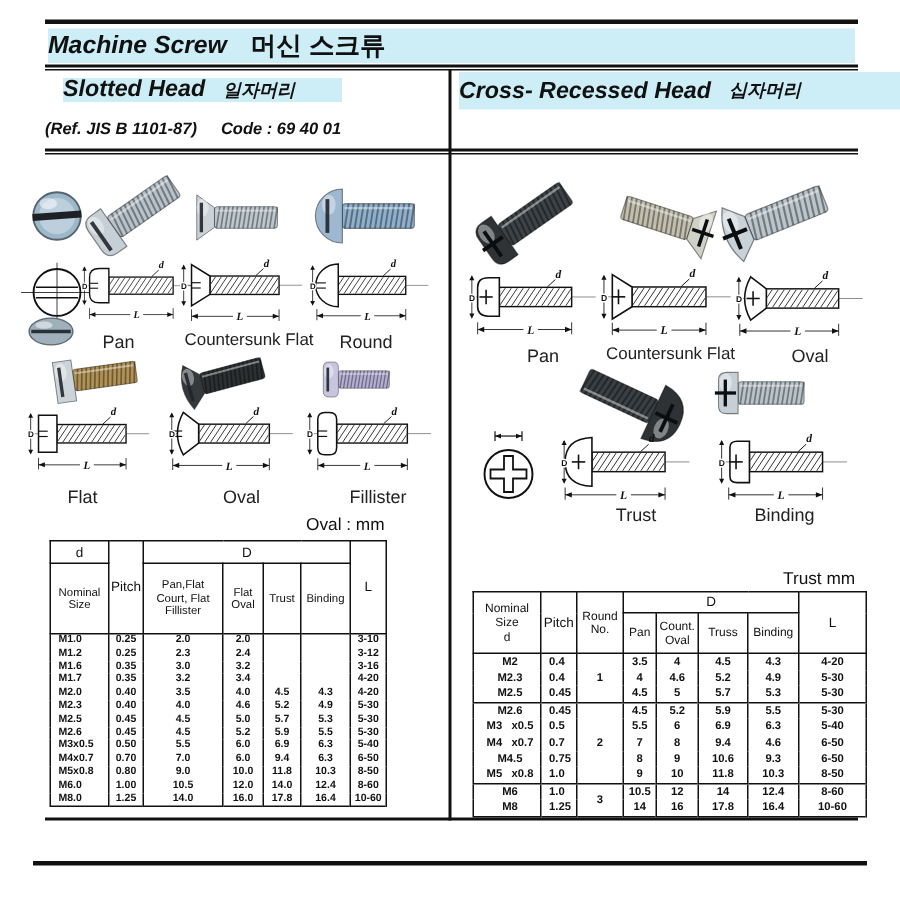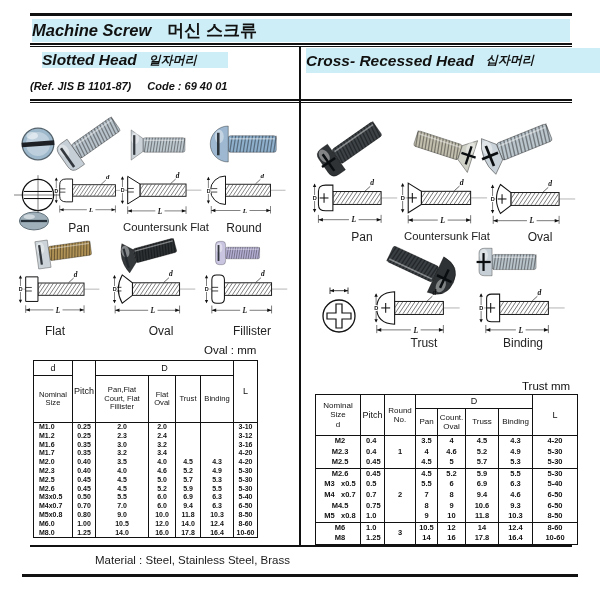--- a/index.html
+++ b/index.html
@@ -1155,15 +1155,14 @@
             <td class="c2">14</td>
             <td class="c3">16</td>
             <td class="c4">17.8</td>
             <td class="c5">16.4</td>
             <td class="c6">10-60</td>
           </tr>
         </tbody>
     </table>
   </div>
 
-  <div class="footer-txt" style="left:95px;top:554px;">Material : Steel, Stainless Steel, Brass</div>
 
 </div>
 
 </body></html>

